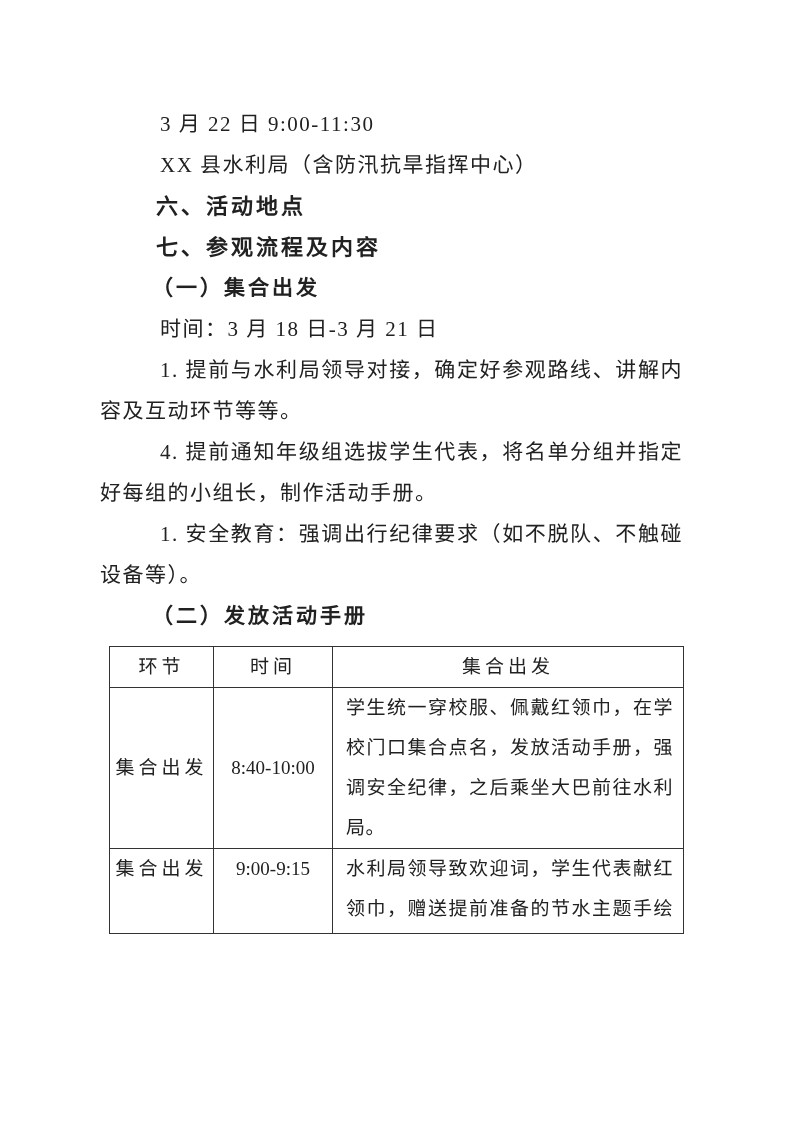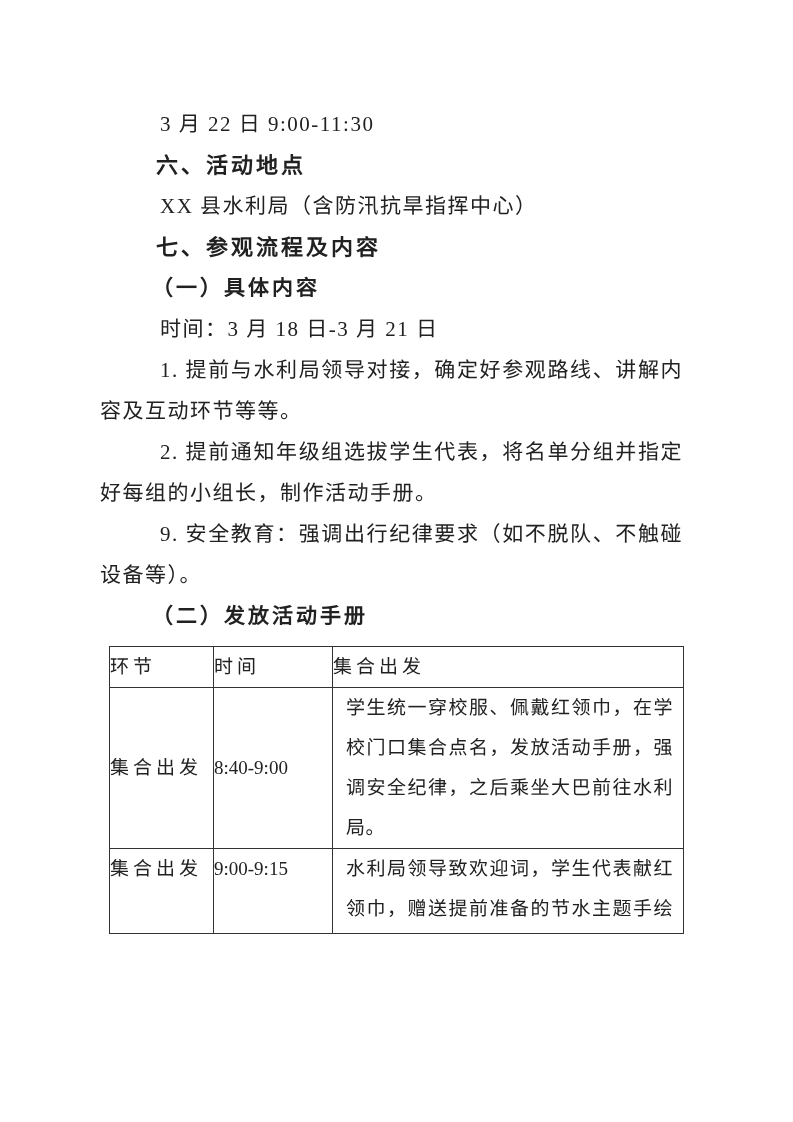--- a/index.html
+++ b/index.html
@@ -50,60 +50,60 @@
     border: 1.5px solid var(--border-color);
     font-weight: normal;
     font-size: 19px;
     line-height: 40px;
     vertical-align: middle;
     overflow: hidden;
   }
   tr.header-row { height: 40px; }
   tr.row-1 { height: 125px; }
   tr.row-2 { height: 85px; }
-  td.cell-center, th.cell-center { text-align: left; letter-spacing: 4px; }
+  td.cell-center, th.cell-center { text-align: center; letter-spacing: 4px; }
   td.cell-content {
     text-align: justify;
     padding: 0 10px 0 13px;
     letter-spacing: 0.5px;
   }
   tr.row-2 td { vertical-align: top; }
   tr.row-2 .clip { max-height: 82px; overflow: hidden; }
 </style>
 </head>
 <body>
 
 <div class="page">
 
   <p class="para">3 月 22 日 9:00-11:30</p>
+  <p class="para">XX 县水利局（含防汛抗旱指挥中心）</p>
   <p class="para heading">六、活动地点</p>
-  <p class="para">XX 县水利局（含防汛抗旱指挥中心）</p>
   <p class="para heading">七、参观流程及内容</p>
-  <p class="para subheading">（一）具体内容</p>
+  <p class="para subheading">（一）集合出发</p>
   <p class="para">时间：3 月 18 日-3 月 21 日</p>
   <p class="para">1. 提前与水利局领导对接，确定好参观路线、讲解内容及互动环节等等。</p>
-  <p class="para">2. 提前通知年级组选拔学生代表，将名单分组并指定好每组的小组长，制作活动手册。</p>
-  <p class="para">9. 安全教育：强调出行纪律要求（如不脱队、不触碰设备等）。</p>
+  <p class="para">4. 提前通知年级组选拔学生代表，将名单分组并指定好每组的小组长，制作活动手册。</p>
+  <p class="para">1. 安全教育：强调出行纪律要求（如不脱队、不触碰设备等）。</p>
   <p class="para subheading">（二）发放活动手册</p>
 
   <table class="schedule">
     <colgroup>
       <col style="width:104px">
       <col style="width:119px">
       <col style="width:351px">
     </colgroup>
     <tbody>
       <tr class="header-row">
         <th class="cell-center">环节</th>
         <th class="cell-center">时间</th>
         <th class="cell-center">集合出发</th>
       </tr>
       <tr class="row-1">
         <td class="cell-center">集合出发</td>
-        <td class="cell-center" style="letter-spacing:0;">8:40-9:00</td>
+        <td class="cell-center" style="letter-spacing:0;">8:40-10:00</td>
         <td class="cell-content">学生统一穿校服、佩戴红领巾，在学校门口集合点名，发放活动手册，强调安全纪律，之后乘坐大巴前往水利局。</td>
       </tr>
       <tr class="row-2">
         <td class="cell-center">集合出发</td>
         <td class="cell-center" style="letter-spacing:0;">9:00-9:15</td>
         <td class="cell-content">
           <div class="clip">水利局领导致欢迎词，学生代表献红领巾，赠送提前准备的节水主题手绘明信</div>
         </td>
       </tr>
     </tbody>

